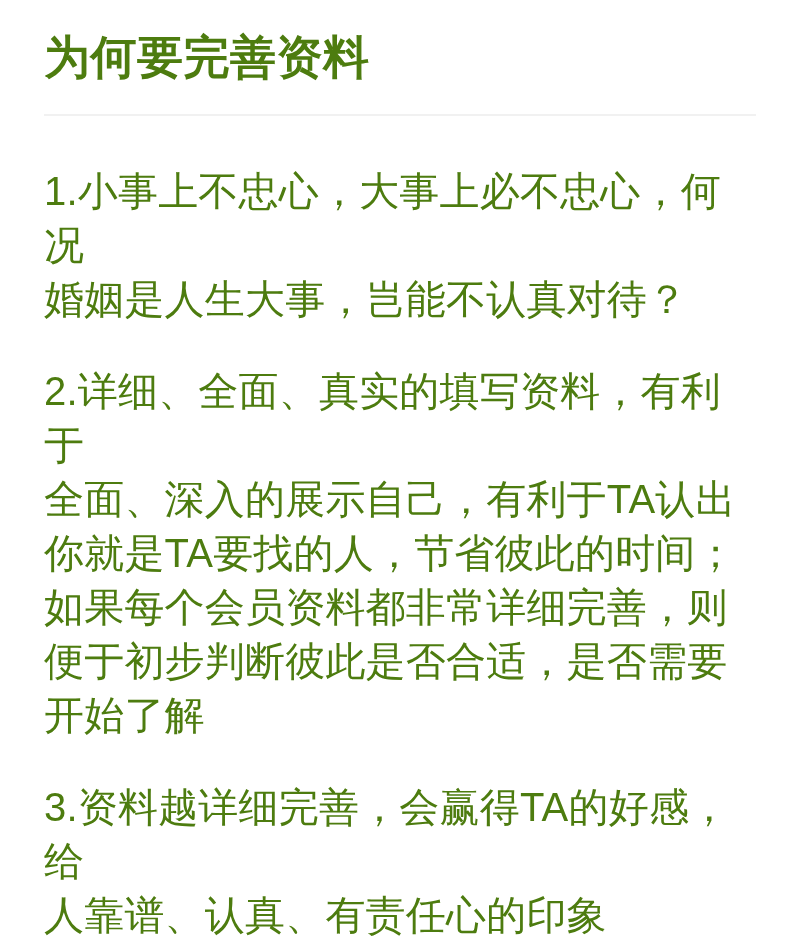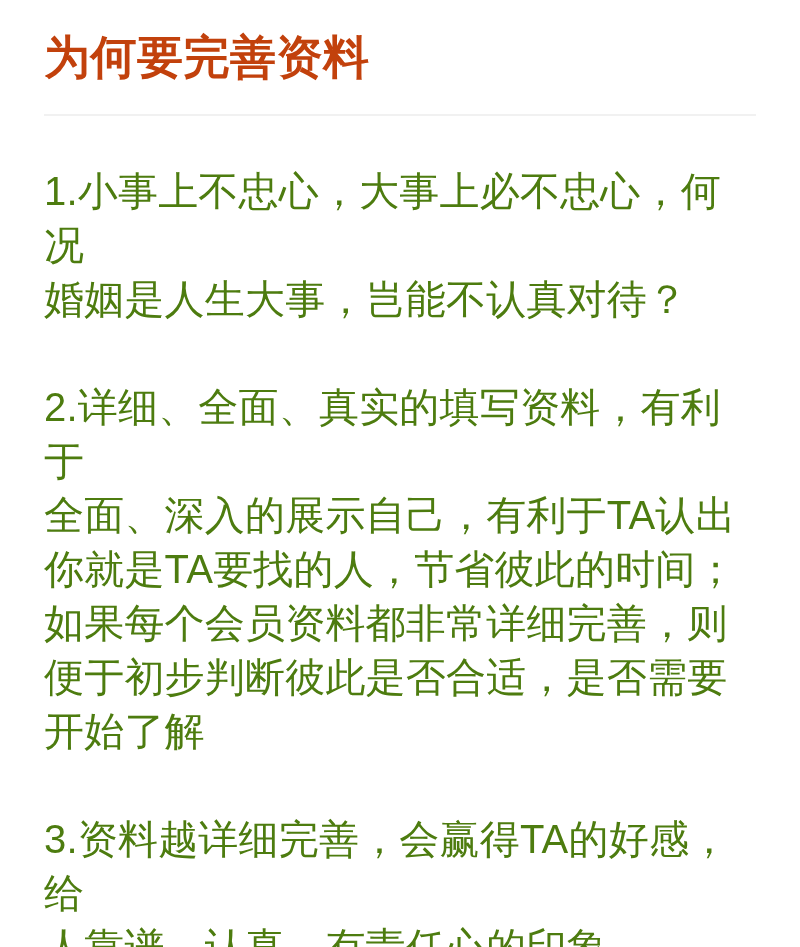--- a/index.html
+++ b/index.html
@@ -19,42 +19,42 @@
     height: 947px;
     padding: 0 44px;
     background: #ffffff;
   }
   .page-title {
     margin: 0;
     padding-top: 30px;
     font-size: 46px;
     line-height: 55px;
     font-weight: 700;
-    color: #c2410c;
+    color: #4d7c0f;
     letter-spacing: 0.5px;
   }
   .divider {
     border: none;
     height: 2px;
     background: #f1f1f1;
     margin: 29px 0 0 0;
   }
   .article {
     margin-top: 48px;
   }
   .article p {
     margin: 0;
     font-size: 40px;
     line-height: 54px;
     color: #4d7c0f;
     white-space: pre-line;
     letter-spacing: 0.2px;
   }
   .article p + p {
-    margin-top: 54px;
+    margin-top: 38px;
   }
 </style>
 </head>
 <body>
 
 <div class="page">
   <h1 class="page-title">为何要完善资料</h1>
 
   <hr class="divider">
 

